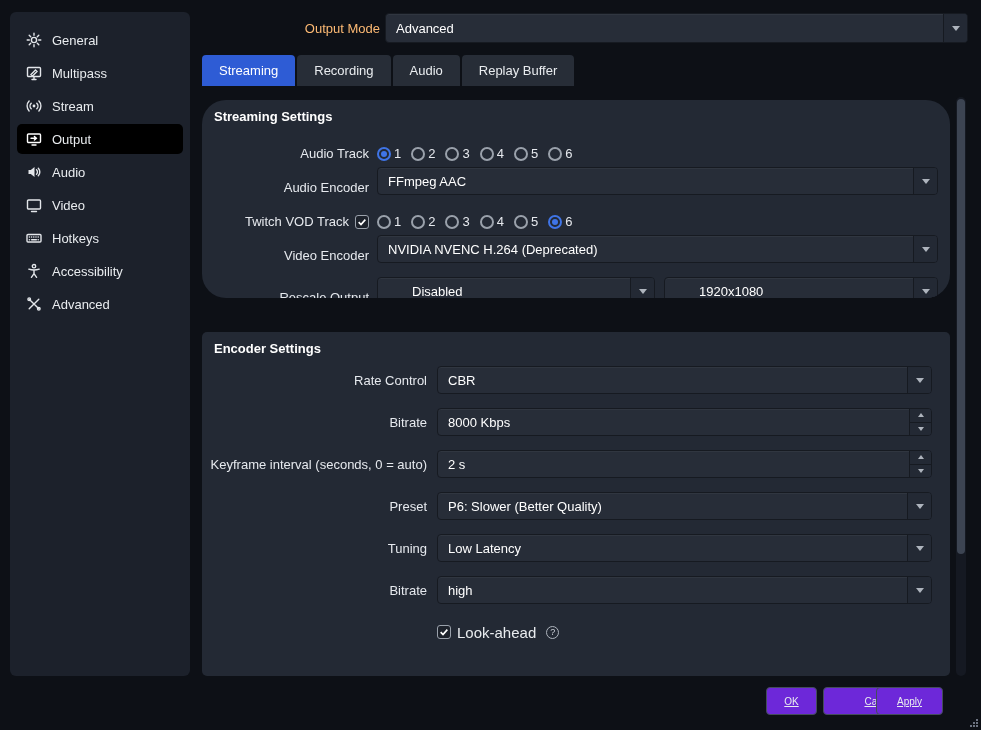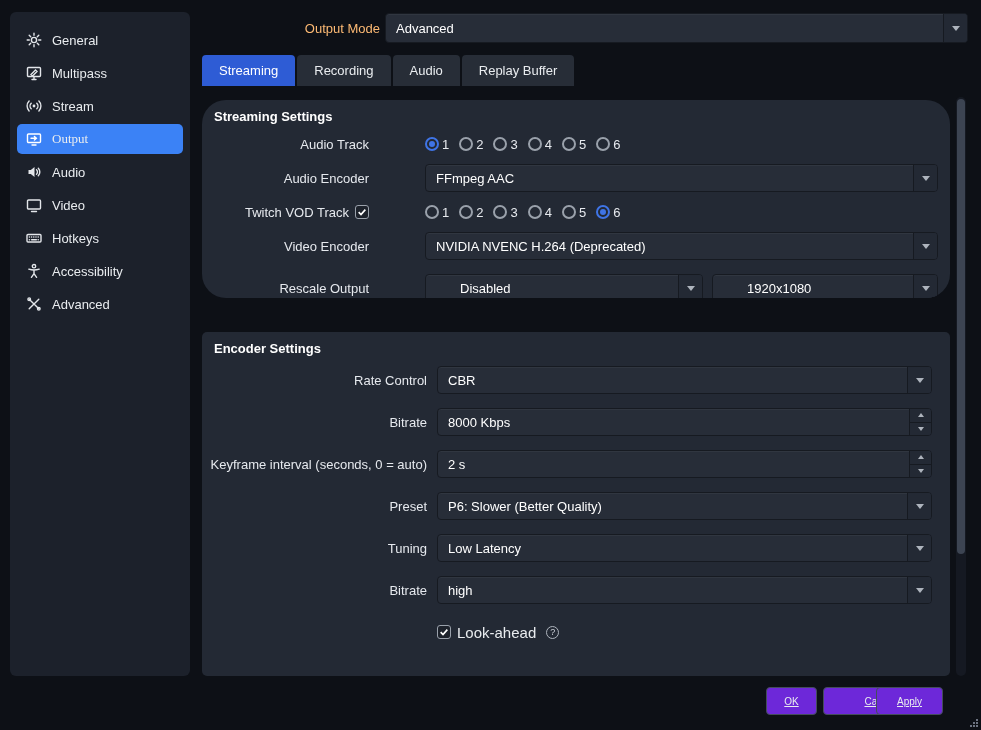--- a/index.html
+++ b/index.html
@@ -3,40 +3,40 @@
 <meta charset="utf-8">
 <style>
   * { box-sizing: border-box; }
   html,body { margin:0; padding:0; background:#0d1016; }
   body { font-family:"Liberation Sans", sans-serif; }
   .window { position:relative; width:981px; height:730px; background:#0d1016; overflow:hidden; color:#e9ecef; }
 
   
   .sidebar { position:absolute; left:10px; top:12px; width:180px; height:664px; background:#1c212b; border-radius:6px; padding-top:10px; }
   .side-item { display:flex; align-items:center; gap:10px; height:30px; margin:3px 7px; padding:0 9px; border-radius:5px; font-size:13px; color:#e9ecef; cursor:default; }
-  .side-item.selected { background:#3b82f6;font-family:Liberation Serif, serif; }
+  .side-item.selected { background:#000000; }
   .icon16 { width:16px; height:16px; flex:none; display:flex; align-items:center; justify-content:center; }
   .icon16 svg { display:block; }
 
   
   .om-label { position:absolute; left:202px; top:13px; width:178px; height:30px; display:flex; align-items:center; justify-content:flex-end; font-size:13px; color:#fdba74; }
   .om-dd { position:absolute; left:385px; top:13px; width:583px; height:30px; }
 
   
   .tabs { position:absolute; left:202px; top:55px; height:31px; display:flex; }
   .tab { display:inline-flex; align-items:center; justify-content:center; height:31px; padding:0 17px; background:#272d37; color:#e9ecef; font-size:13px; border-radius:4px 4px 0 0; margin-right:2px; cursor:default; }
   .tab.active { background:#2e5cd5; color:#ffffff; }
 
   
   .panel { position:absolute; left:202px; width:748px; background:#232934; border-radius:5px; overflow:hidden; }
   .panel-streaming { top:100px; height:198px;border-radius:24px; }
   .panel-encoder { top:332px; height:344px; }
   .panel-title { padding:9px 12px 3px 12px; font-weight:bold; font-size:13px; color:#ffffff; }
 
-  .srow { display:flex; align-items:center; height:34px;gap:48px; }
+  .srow { display:flex; align-items:flex-end; height:34px; }
   .srow .lbl { width:175px; flex:none; display:flex; align-items:center; justify-content:flex-end; gap:6px; padding-right:8px; font-size:13px; color:#e6e9ee; text-align:right; }
   .srow .ctrl { flex:1; display:flex; align-items:center; padding-right:12px; }
 
   .erow { display:flex; align-items:center; height:42px; }
   .erow .lbl { width:235px; flex:none; display:flex; align-items:center; justify-content:flex-end; padding-right:10px; font-size:13px; color:#e6e9ee; text-align:right; }
   .erow .ctrl { flex:1; display:flex; align-items:center; padding-right:18px; }
 
   
   .dropdown, .spinbox { display:flex; align-items:stretch; height:28px; width:100%; background:#272d38; border:1px solid #161a21; border-radius:4px; box-shadow: inset 0 1px 0 rgba(255,255,255,0.045); overflow:hidden; cursor:default; }
   .om-dd .dropdown { height:30px; }

